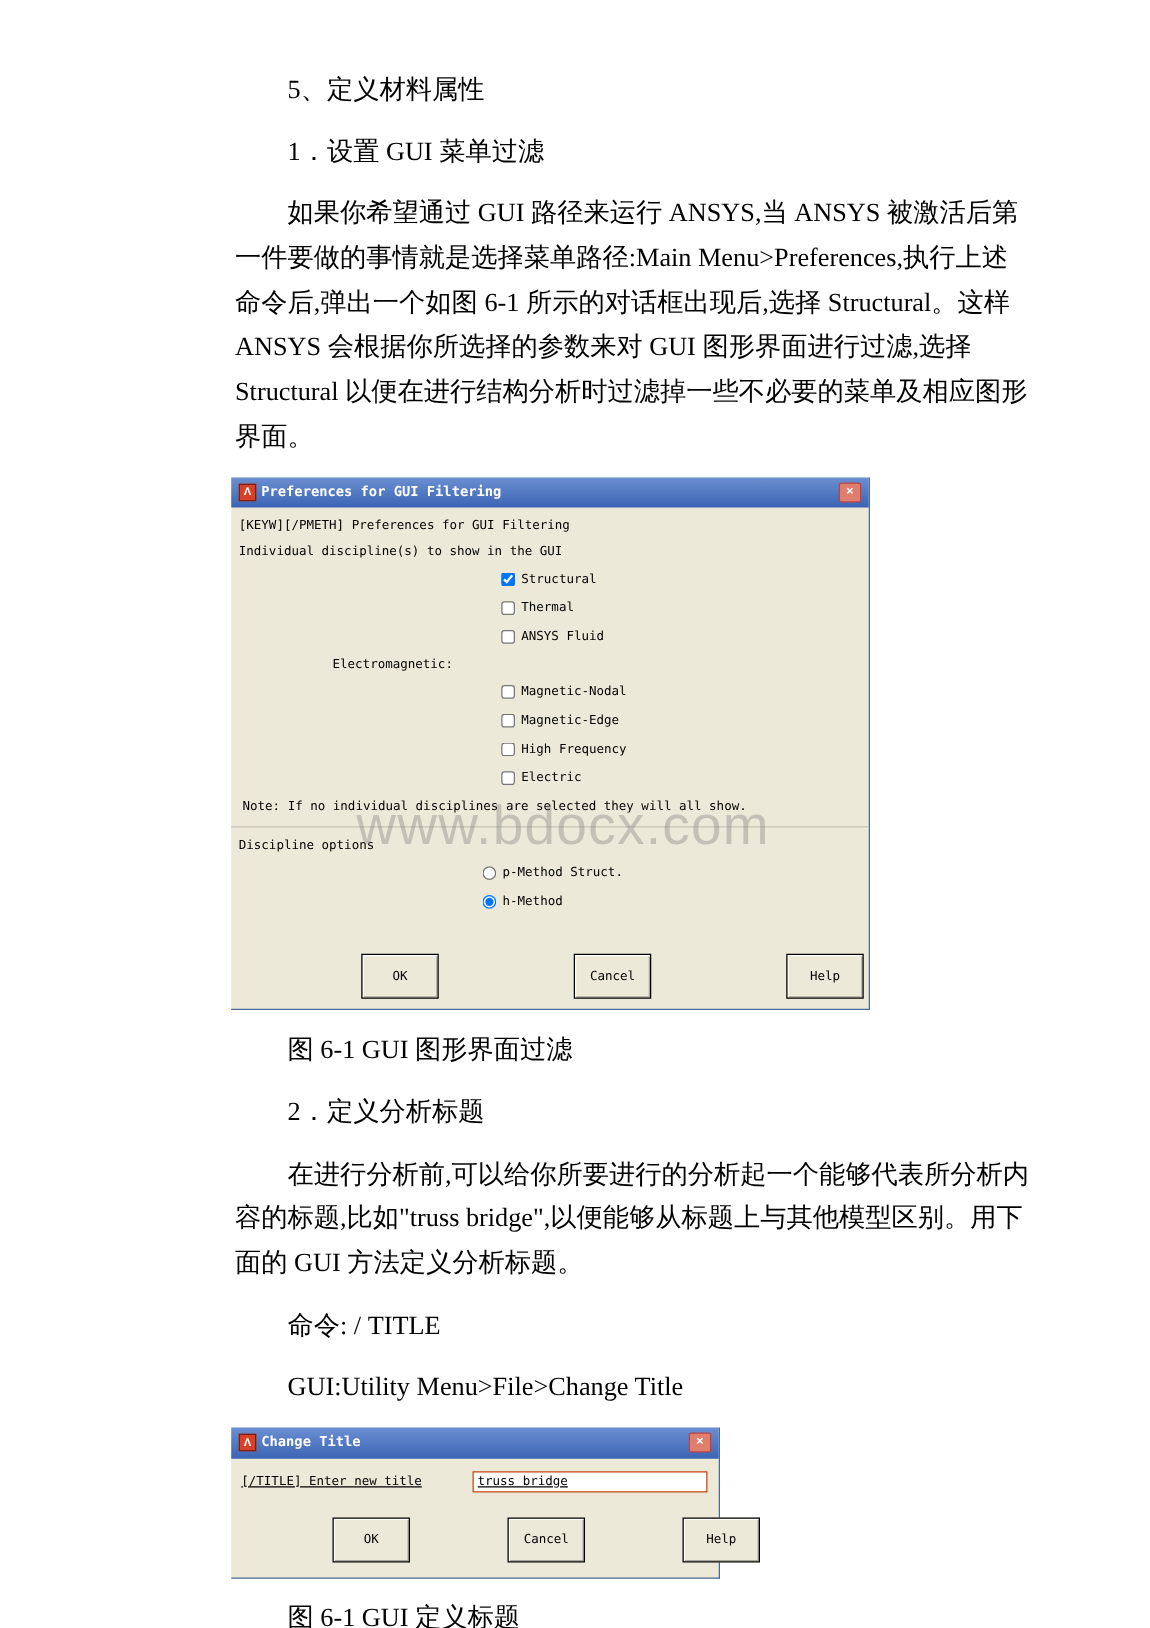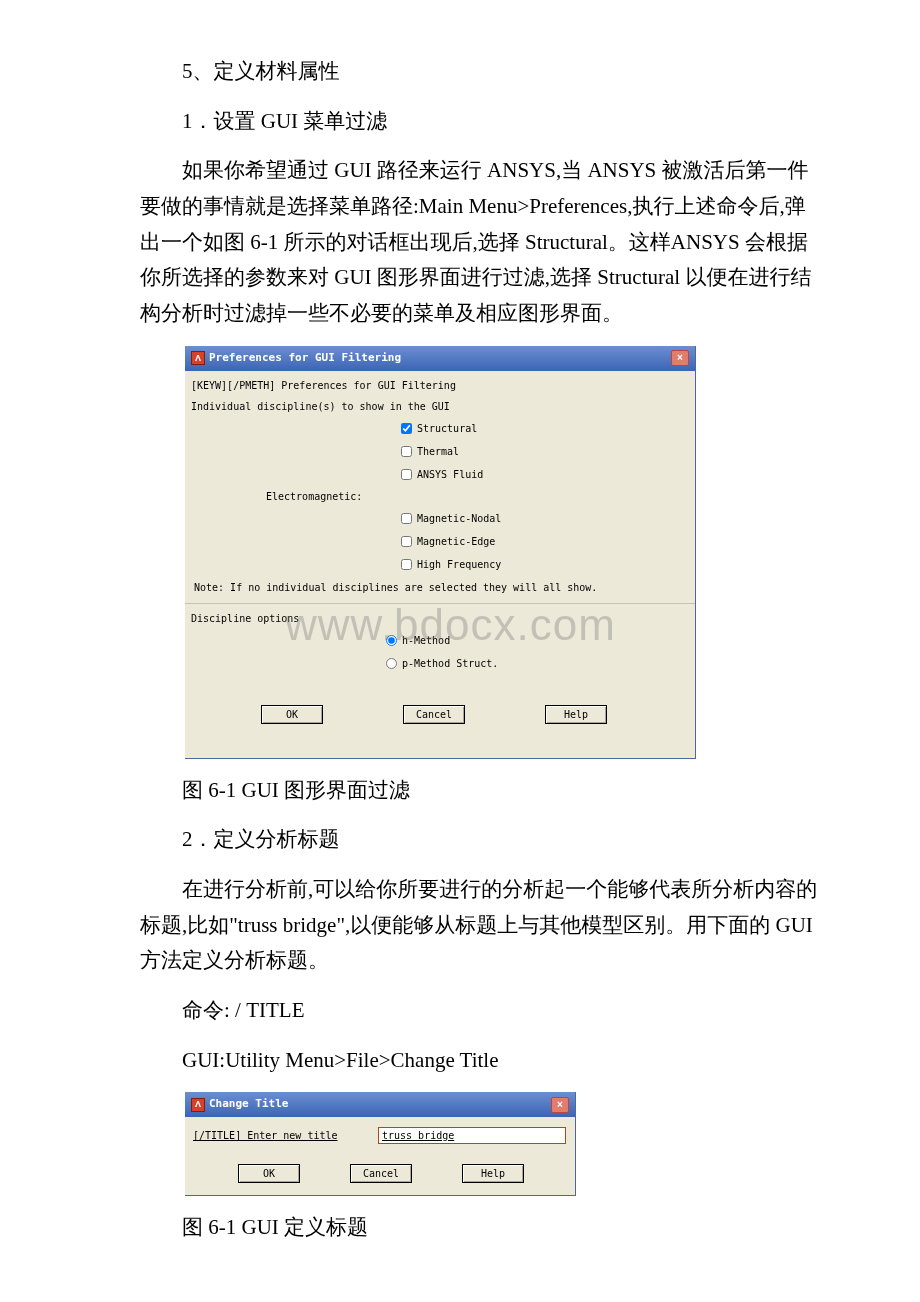--- a/index.html
+++ b/index.html
@@ -13,20 +13,21 @@
     padding: 40px 95px 60px 140px;
     font-size: 21px;
     line-height: 1.7;
     color: #000;
   }
   .para {
     margin: 14px 0;
   }
   .indent {
     text-indent: 2em;
+    margin-left: 48px;
   }
   .fig-wrap {
     margin: 10px 0 10px 45px;
   }
   .dialog {
     font-family: "SimSun", "宋体", monospace;
     font-size: 10px;
     color: #000;
     background: #ece9d8;
     border-right: 1px solid #4b6a9b;
@@ -75,21 +76,21 @@
     display: inline-flex;
     align-items: center;
     justify-content: center;
     color: #fff;
     font-family: Arial, sans-serif;
     font-size: 10px;
     line-height: 1;
     border-radius: 2px;
   }
   .dlg-body {
-    padding: 4px 6px 26px 6px;
+    padding: 4px 6px 0 6px;
   }
   .dlg-line {
     padding: 2px 0;
   }
   .section-sep {
     border-top: 1px solid #c7c2b4;
     margin: 4px -6px;
   }
   .opt-row {
     display: flex;
@@ -118,27 +119,28 @@
     display: flex;
     gap: 80px;
     padding: 12px 0 8px 70px;
   }
   .dlg2 .btn-row {
     gap: 50px;
     padding: 10px 0 6px 45px;
   }
   .win-btn {
     min-width: 62px;
-    height: 19px;
+    height: 36px;
     font-family: "SimSun", "宋体", monospace;
     font-size: 10px;
     background: #ece9d8;
     border: 1px solid #000;
     box-shadow: inset 1px 1px 0 #fff, inset -1px -1px 0 #a8a59a;
     padding: 0 8px;
+    margin-left: 28px;
   }
   .dlg2 .dlg-body {
     padding: 6px 8px 6px 8px;
   }
   .title-row {
     display: flex;
     align-items: center;
     gap: 15px;
     padding: 4px 0 10px 0;
     text-decoration: underline;
@@ -209,32 +211,36 @@
           <span class="lbl">Magnetic-Nodal</span>
         </div>
         <div class="opt-row">
           <input type="checkbox" style="">
           <span class="lbl">Magnetic-Edge</span>
         </div>
         <div class="opt-row">
           <input type="checkbox" style="">
           <span class="lbl">High Frequency</span>
         </div>
+        <div class="opt-row">
+          <input type="checkbox" style="">
+          <span class="lbl">Electric</span>
+        </div>
 
         <div class="note-line">Note: If no individual disciplines are selected they will all show.</div>
         <div class="section-sep"></div>
         <div class="dlg-line">Discipline options</div>
 
         <div class="opt-row opt-row-short">
+          <input type="radio" name="dopt" style="">
+          <span class="lbl">p-Method Struct.</span>
+        </div>
+        <div class="opt-row opt-row-short">
           <input type="radio" name="dopt" checked="" style="">
           <span class="lbl">h-Method</span>
-        </div>
-        <div class="opt-row opt-row-short">
-          <input type="radio" name="dopt" style="">
-          <span class="lbl">p-Method Struct.</span>
         </div>
 
         <div style="height:18px"></div>
 
         <div class="btn-row">
           <button class="win-btn">OK</button>
           <button class="win-btn">Cancel</button>
           <button class="win-btn">Help</button>
         </div>
       </div>

